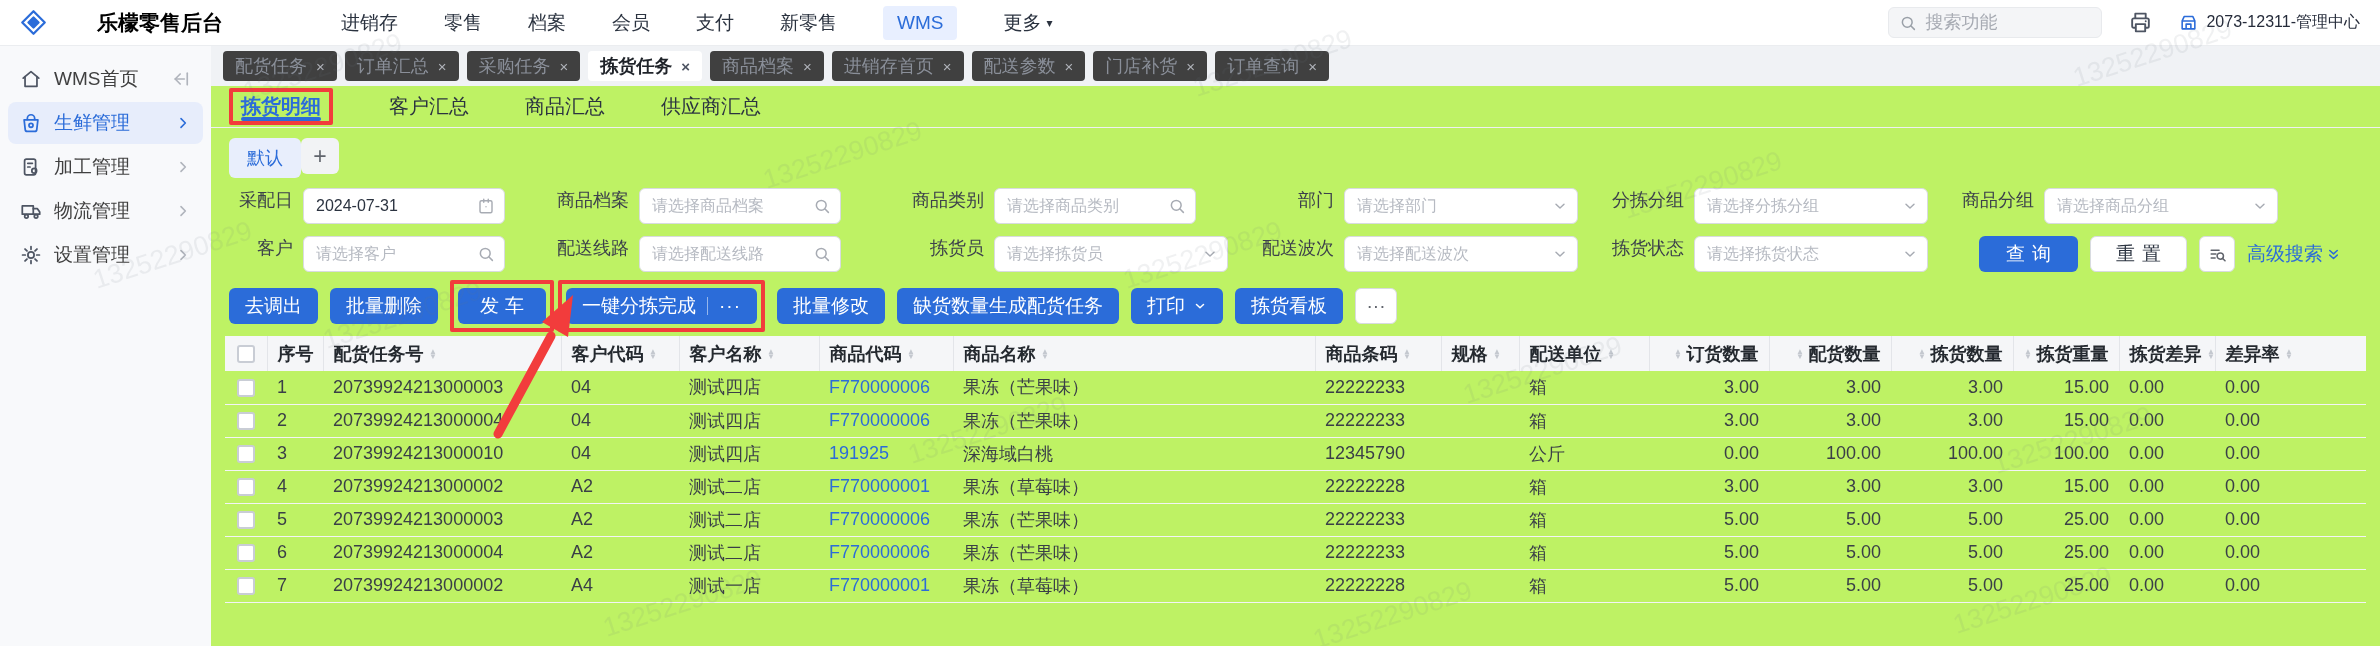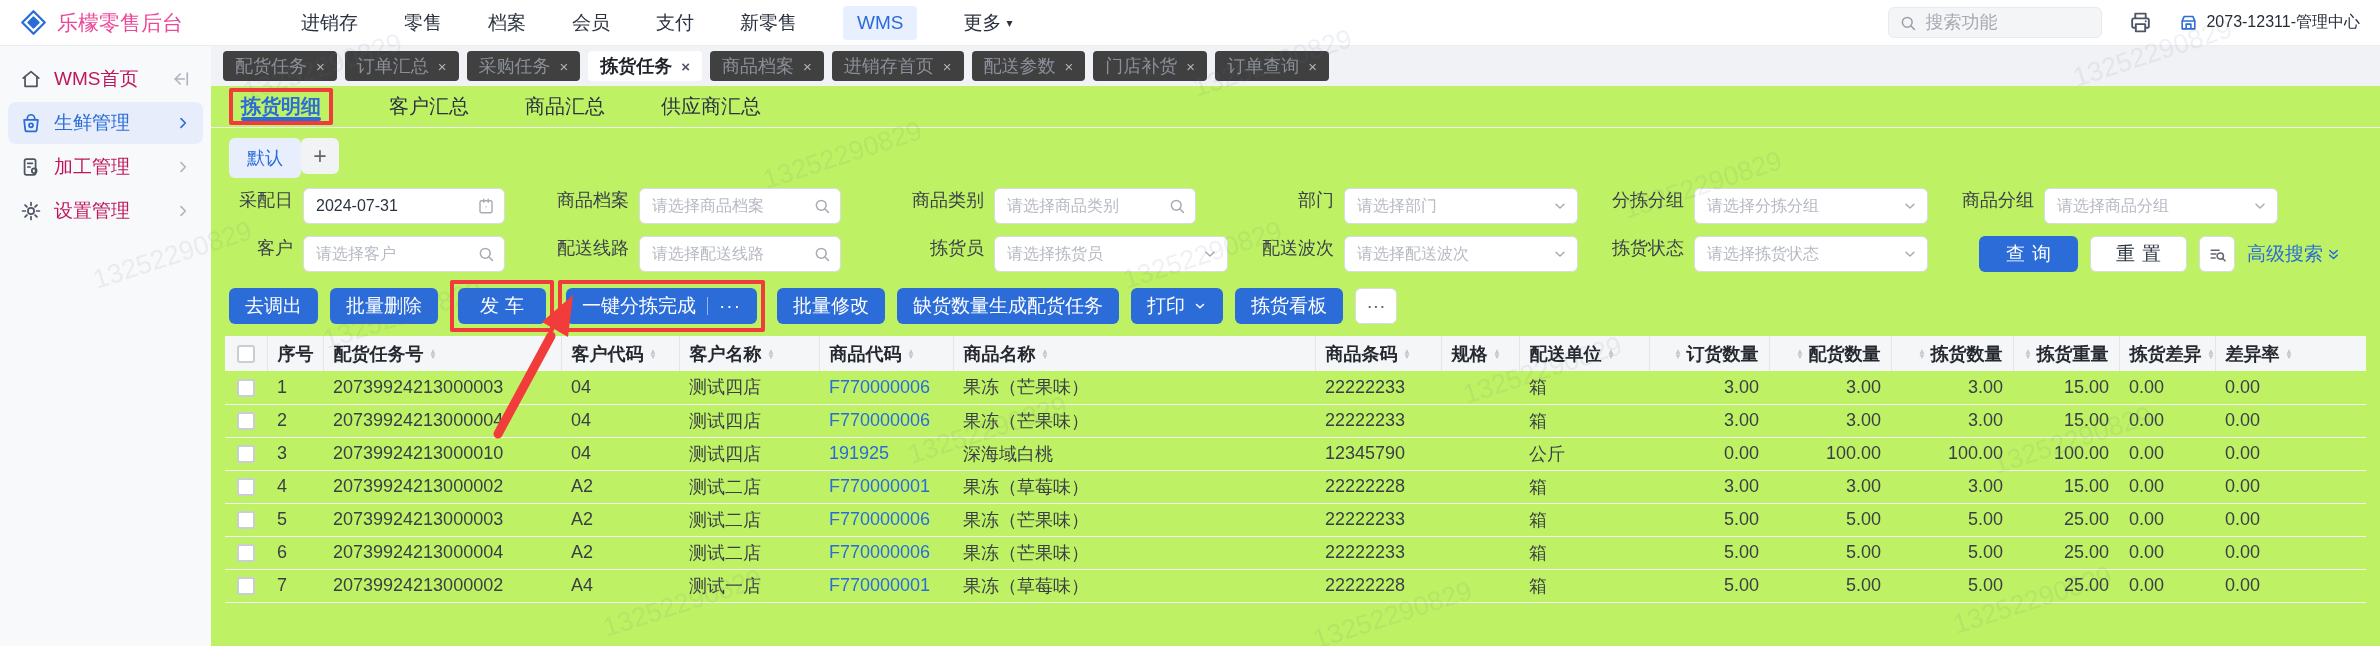--- a/index.html
+++ b/index.html
@@ -7,38 +7,38 @@
   body {
     font-family: "Liberation Sans", "DejaVu Sans", sans-serif;
     background: #f0f2f5; color: #2b3340; position: relative;
   }
   svg { display: block; }
 
   
   .topbar { height: 46px; background: #fff; border-bottom: 1px solid #ebedf0;
             display: flex; align-items: center; padding: 0 20px; position: relative; z-index: 5; }
   .logo-wrap { display: flex; align-items: center; gap: 10px; }
-  .logo-text { font-size: 21px; font-weight: 400; color: #ec4899; }
+  .logo-text { font-size: 21px; font-weight: 700; color: #000000; margin-left: 40px; }
   .nav { display: flex; align-items: center; gap: 46px; margin-left: 118px; text-align: center; }
   .nav-item { font-size: 19px; color: #2b3340; cursor: pointer; display: flex; align-items: center; gap: 5px; }
   .nav-item.active { background: #e8efff; color: #2b6cd9; padding: 6px 14px; border-radius: 4px; }
   .nav-caret { font-size: 12px; color: #2b3340; }
   .topbar-right { margin-left: auto; display: flex; align-items: center; gap: 26px; }
   .searchbox { width: 214px; height: 31px; background: #f4f5f7; border: 1px solid #e8eaed;
                border-radius: 6px; display: flex; align-items: center; padding: 0 10px; gap: 8px; }
   .searchbox input { border: none; outline: none; background: transparent; font-size: 18px;
                      width: 100%; color: #2b3340; font-family: inherit; }
   .searchbox input::placeholder { color: #a7abb3; }
   .account { display: flex; align-items: center; gap: 8px; font-size: 16px; color: #252b3a; }
 
   
   .sidebar { position: absolute; left: 0; top: 46px; bottom: 0; width: 211px;
              background: #f8f9fb; padding-top: 10px; z-index: 4; }
   .side-item { height: 42px; margin: 2px 8px; padding: 0 12px; border-radius: 8px;
-               display: flex; align-items: center; gap: 12px; font-size: 19px; color: #be185d; cursor: pointer; }
+               display: flex; align-items: center; gap: 12px; font-size: 19px; color: #404040; cursor: pointer; }
   .side-item .sicon { color: #4e5563; }
   .side-item .slabel { flex: 1; }
   .side-item .schev { color: #b0b4bc; }
   .side-item.active { background: #e7edfb; color: #2b6cd9; }
   .side-item.active .sicon, .side-item.active .schev { color: #2b6cd9; }
 
   
   .main { position: absolute; left: 211px; top: 46px; right: 0; bottom: 0; background: #f0f2f5; }
   .tabstrip { height: 40px; display: flex; align-items: center; gap: 8px; padding: 0 12px; }
   .tab { height: 30px; padding: 0 12px; border-radius: 4px; background: #404040; color: #8a8f99;
@@ -250,20 +250,36 @@
       </span>
       <span class="slabel">加工管理</span>
       <span class="schev">
         <svg width="16" height="16" viewBox="0 0 24 24" fill="none" stroke="currentColor" stroke-width="2.4" stroke-linecap="round" stroke-linejoin="round">
           <path d="M9 5.5 L15.5 12 L9 18.5"></path>
         </svg>
       </span>
     </div>
     <div class="side-item">
       <span class="sicon">
+        <svg width="22" height="22" viewBox="0 0 24 24" fill="none" stroke="currentColor" stroke-width="1.9" stroke-linejoin="round" stroke-linecap="round">
+          <rect x="2.5" y="6.5" width="12" height="9"></rect>
+          <path d="M14.5 9.5 H19 L21.5 13 V15.5 H14.5"></path>
+          <circle cx="7" cy="17.8" r="1.9"></circle>
+          <circle cx="17.5" cy="17.8" r="1.9"></circle>
+        </svg>
+      </span>
+      <span class="slabel">物流管理</span>
+      <span class="schev">
+        <svg width="16" height="16" viewBox="0 0 24 24" fill="none" stroke="currentColor" stroke-width="2.4" stroke-linecap="round" stroke-linejoin="round">
+          <path d="M9 5.5 L15.5 12 L9 18.5"></path>
+        </svg>
+      </span>
+    </div>
+    <div class="side-item">
+      <span class="sicon">
         <svg width="22" height="22" viewBox="0 0 24 24" fill="none" stroke="currentColor" stroke-width="1.9" stroke-linecap="round">
           <circle cx="12" cy="12" r="3.4"></circle>
           <path d="M12 2.8v3 M12 18.2v3 M2.8 12h3 M18.2 12h3 M5.5 5.5l2.1 2.1 M16.4 16.4l2.1 2.1 M18.5 5.5l-2.1 2.1 M7.6 16.4l-2.1 2.1"></path>
         </svg>
       </span>
       <span class="slabel">设置管理</span>
       <span class="schev">
         <svg width="16" height="16" viewBox="0 0 24 24" fill="none" stroke="currentColor" stroke-width="2.4" stroke-linecap="round" stroke-linejoin="round">
           <path d="M9 5.5 L15.5 12 L9 18.5"></path>
         </svg>

